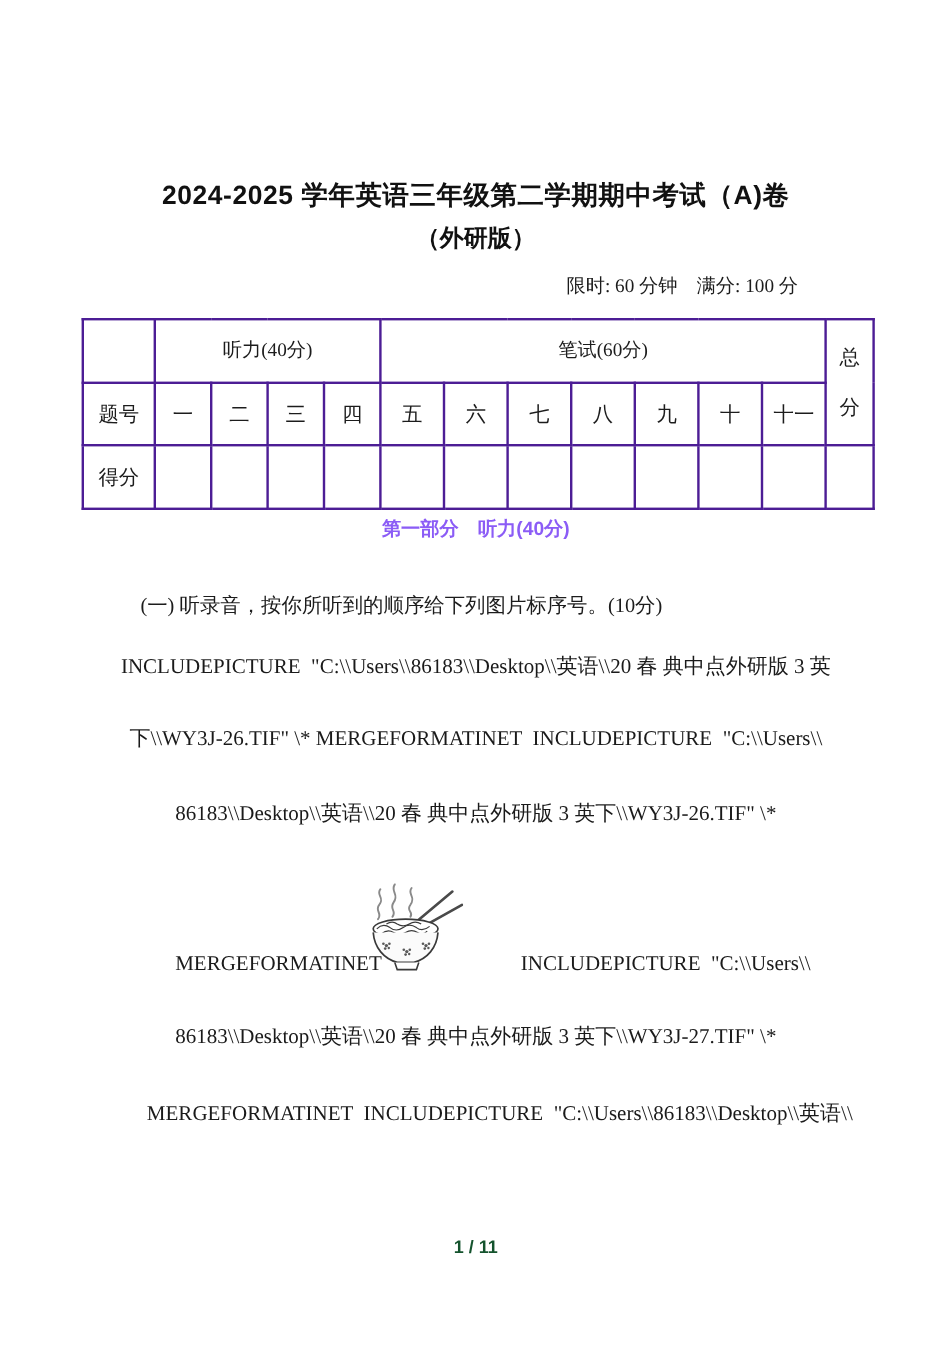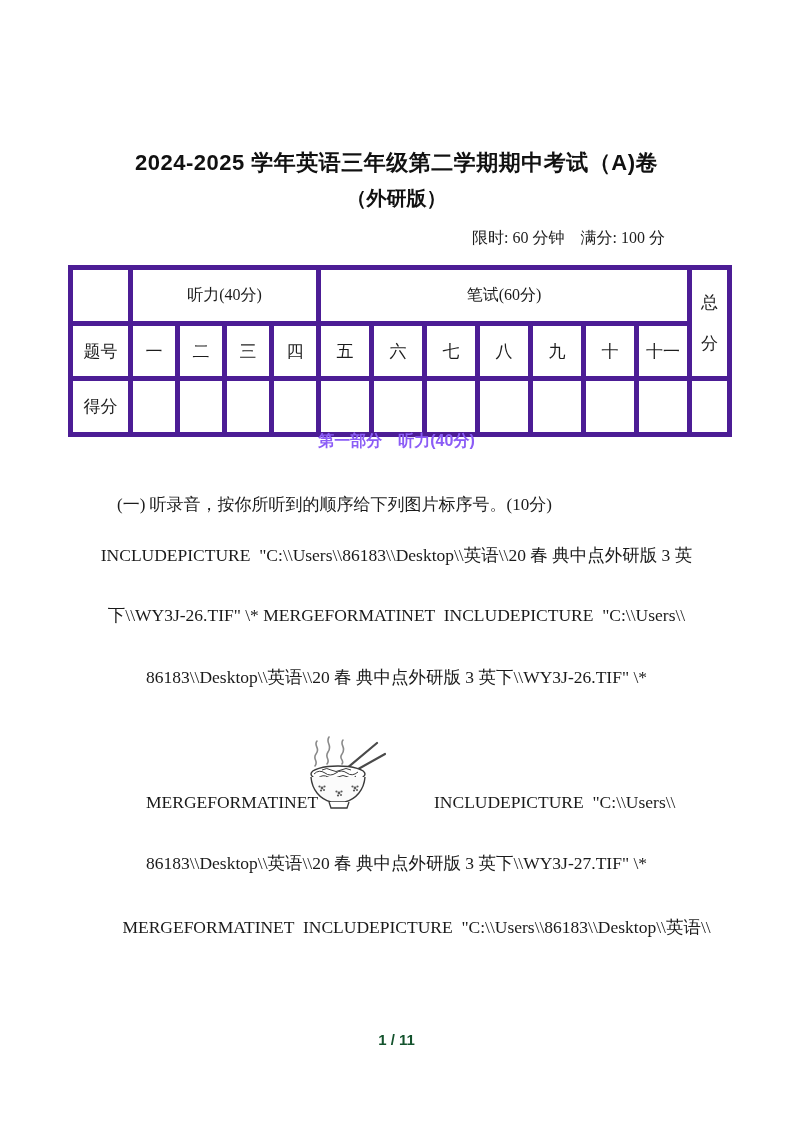--- a/index.html
+++ b/index.html
@@ -23,21 +23,21 @@
   .meta-line{
     position:absolute;top:228px;right:128px;
     font-size:16px;color:#1c1c1c;
   }
 
   table.score{
     position:absolute;left:68px;top:265px;
     border-collapse:collapse;table-layout:fixed;width:659px;
   }
   table.score td{
-    border:5px solid #4c1d95;text-align:center;vertical-align:middle;
+    border:2px solid #4c1d95;text-align:center;vertical-align:middle;
     font-size:17px;padding:0;color:#1c1c1c;
   }
   tr.r1 td{height:51px;font-size:16px;}
   tr.r2 td{height:50px;}
   tr.r3 td{height:51px;}
   td.total-cell{padding:0;}
   .total-stack{
     display:flex;flex-direction:column;justify-content:space-evenly;
     align-items:center;height:102px;font-size:17px;
   }

